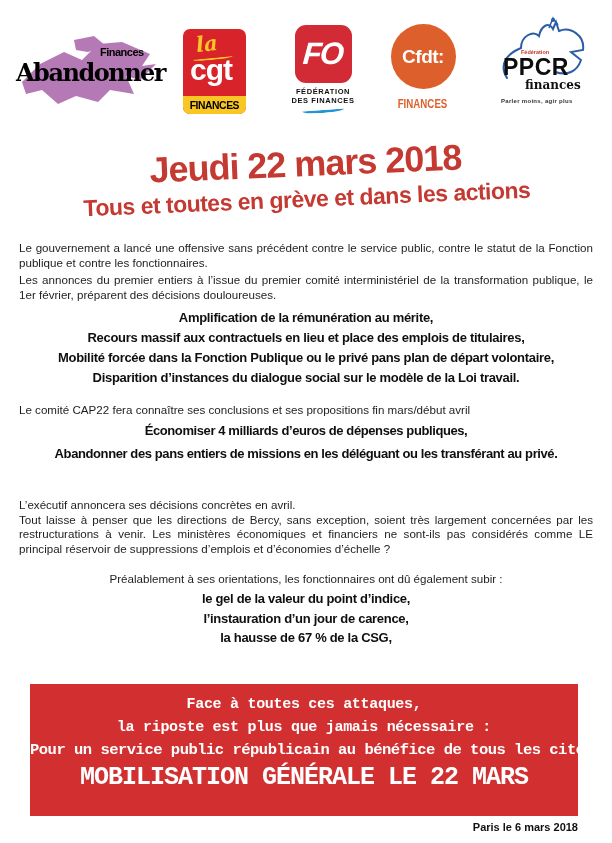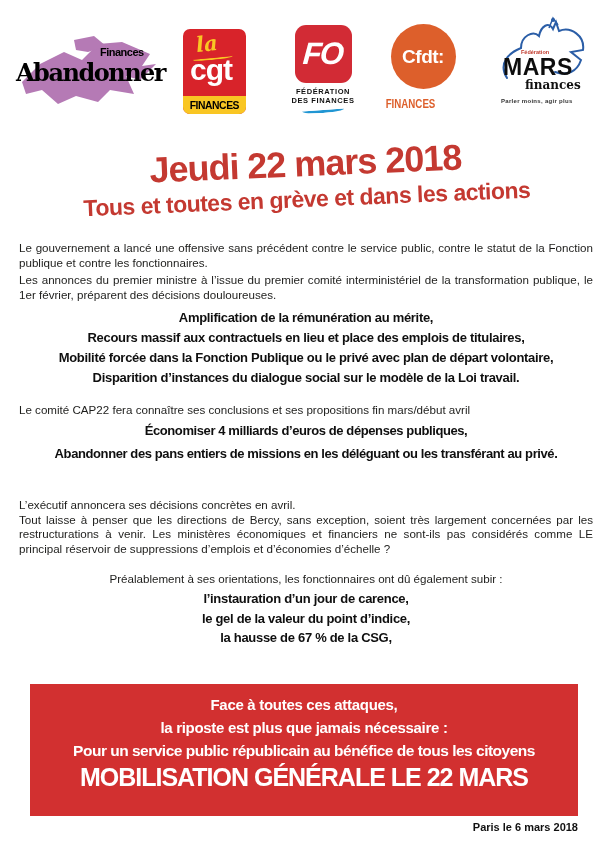--- a/index.html
+++ b/index.html
@@ -60,21 +60,21 @@
     color:#fff; font-weight:bold; font-style:italic; font-size:31px;
     letter-spacing:-2px; transform:skewX(-4deg);
   }
   .fo-sub { margin-top:4px; font-size:7.5px; font-weight:bold;
     letter-spacing:0.6px; line-height:9px; color:#111; }
   .fo-swoosh { width:42px; height:6px; margin:2px auto 0;
     border-bottom:3px solid #2196d3; border-radius:0 0 50% 50%;
     transform:rotate(-4deg); }
 
   
-  .logo-cfdt { left:376px; top:24px; width:94px; height:92px; }
+  .logo-cfdt { left:376px; top:24px; width:94px; height:92px; text-align:center; }
   .cfdt-circle {
     width:65px; height:65px; margin:0 auto; background:#dd5f2b; border-radius:50%;
     display:flex; align-items:center; justify-content:center;
   }
   .cfdt-main { color:#fff; font-weight:bold; font-size:19px; letter-spacing:-0.5px; }
   .cfdt-sub { margin-top:7px; color:#dd5f2b; font-weight:bold; font-size:13.5px; }
   .cfdt-sub span { display:inline-block; transform:scaleX(0.72); }
 
   
   .logo-cftc { left:487px; top:16px; width:114px; height:96px; }
@@ -114,21 +114,21 @@
   .centered-list div { white-space:nowrap; }
   .measures-list { top:308px; font-size:13px; line-height:20px; letter-spacing:-0.3px; }
   .cap22-list { top:420px; font-size:13px; line-height:22.5px; letter-spacing:-0.4px; }
   .prior-list { top:589px; font-size:13px; line-height:19.5px; letter-spacing:-0.3px; }
 
   
   .banner {
     position:absolute; left:30px; top:684px; width:548px; height:132px;
     background:#d23030; color:#ffffff; text-align:center; padding-top:10px;
   }
-  .banner div { white-space:nowrap; font-weight:bold; }
+  .banner div { white-space:nowrap; font-weight:bold;font-family:Liberation Mono, monospace; }
   .banner-l1 { font-size:15px; line-height:22px; letter-spacing:-0.3px; }
   .banner-l2 { font-size:15px; line-height:23px; letter-spacing:-0.3px; }
   .banner-l3 { font-size:15.5px; line-height:23px; letter-spacing:-0.5px; }
   .banner-l4 { font-size:15.5px; line-height:23px; letter-spacing:-0.5px; }
   .banner-l5 { font-size:25px; line-height:31px; letter-spacing:-1px; }
 
   .dateline { position:absolute; right:34px; top:821px; font-size:11px;
     font-weight:bold; color:#111; }
 </style>
 </head>
@@ -170,57 +170,57 @@
     <div class="cfdt-sub"><span>FINANCES</span></div>
   </div>
 
   <div class="logo logo-cftc">
     <svg width="114" height="96" viewBox="0 0 114 96">
       <path d="M20,62 C10,46 24,36 34,32 C34,20 46,14 52,20 C54,10 62,5 66,13 L69,6 L72,15 C84,10 98,20 96,34 L84,36 L94,44 C90,56 80,60 68,56" fill="none" stroke="#2b5ea7" stroke-width="2" stroke-linecap="round"></path>
       <path d="M62,12 L66,2 L71,9" fill="none" stroke="#2b5ea7" stroke-width="1.5"></path>
       <circle cx="66" cy="4" r="2" fill="#2b5ea7"></circle>
     </svg>
     <span class="cftc-small">Fédération</span>
-    <span class="cftc-main">MARS</span>
+    <span class="cftc-main">PPCR</span>
     <span class="cftc-sub">finances</span>
     <span class="cftc-tagline">Parler moins, agir plus</span>
   </div>
 
   <div class="title-block">
     <div class="title-line1">Jeudi 22 mars 2018</div>
     <div class="title-line2">Tous et toutes en grève et dans les actions</div>
   </div>
 
   <div class="txt intro">
     <p>Le gouvernement a lancé une offensive sans précédent contre le service public, contre le statut de la Fonction publique et contre les fonctionnaires.</p>
-    <p>Les annonces du premier ministre à l’issue du premier comité interministériel de la transformation publique, le 1er février, préparent des décisions douloureuses.</p>
+    <p>Les annonces du premier entiers à l’issue du premier comité interministériel de la transformation publique, le 1er février, préparent des décisions douloureuses.</p>
   </div>
 
   <div class="centered-list measures-list">
     <div>Amplification de la rémunération au mérite,</div>
     <div>Recours massif aux contractuels en lieu et place des emplois de titulaires,</div>
-    <div>Mobilité forcée dans la Fonction Publique ou le privé avec plan de départ volontaire,</div>
+    <div>Mobilité forcée dans la Fonction Publique ou le privé pans plan de départ volontaire,</div>
     <div>Disparition d’instances du dialogue social sur le modèle de la Loi travail.</div>
   </div>
 
   <div class="single-line cap22-intro">Le comité CAP22 fera connaître ses conclusions et ses propositions fin mars/début avril</div>
   <div class="centered-list cap22-list">
     <div>Économiser 4 milliards d’euros de dépenses publiques,</div>
     <div>Abandonner des pans entiers de missions en les déléguant ou les transférant au privé.</div>
   </div>
 
   <div class="txt executive">
     <p>L’exécutif annoncera ses décisions concrètes en avril.</p>
     <p>Tout laisse à penser que les directions de Bercy, sans exception, soient très largement concernées par les restructurations à venir. Les ministères économiques et financiers ne sont-ils pas considérés comme LE principal réservoir de suppressions d’emplois et d’économies d’échelle ?</p>
   </div>
 
   <div class="single-line prior-intro">Préalablement à ses orientations, les fonctionnaires ont dû également subir :</div>
   <div class="centered-list prior-list">
+    <div>le gel de la valeur du point d’indice,</div>
     <div>l’instauration d’un jour de carence,</div>
-    <div>le gel de la valeur du point d’indice,</div>
     <div>la hausse de 67 % de la CSG,</div>
   </div>
 
   <div class="banner">
     <div class="banner-l1">Face à toutes ces attaques,</div>
     <div class="banner-l2">la riposte est plus que jamais nécessaire :</div>
     <div class="banner-l4">Pour un service public républicain au bénéfice de tous les citoyens</div>
     <div class="banner-l5">MOBILISATION GÉNÉRALE LE 22 MARS</div>
   </div>
 

